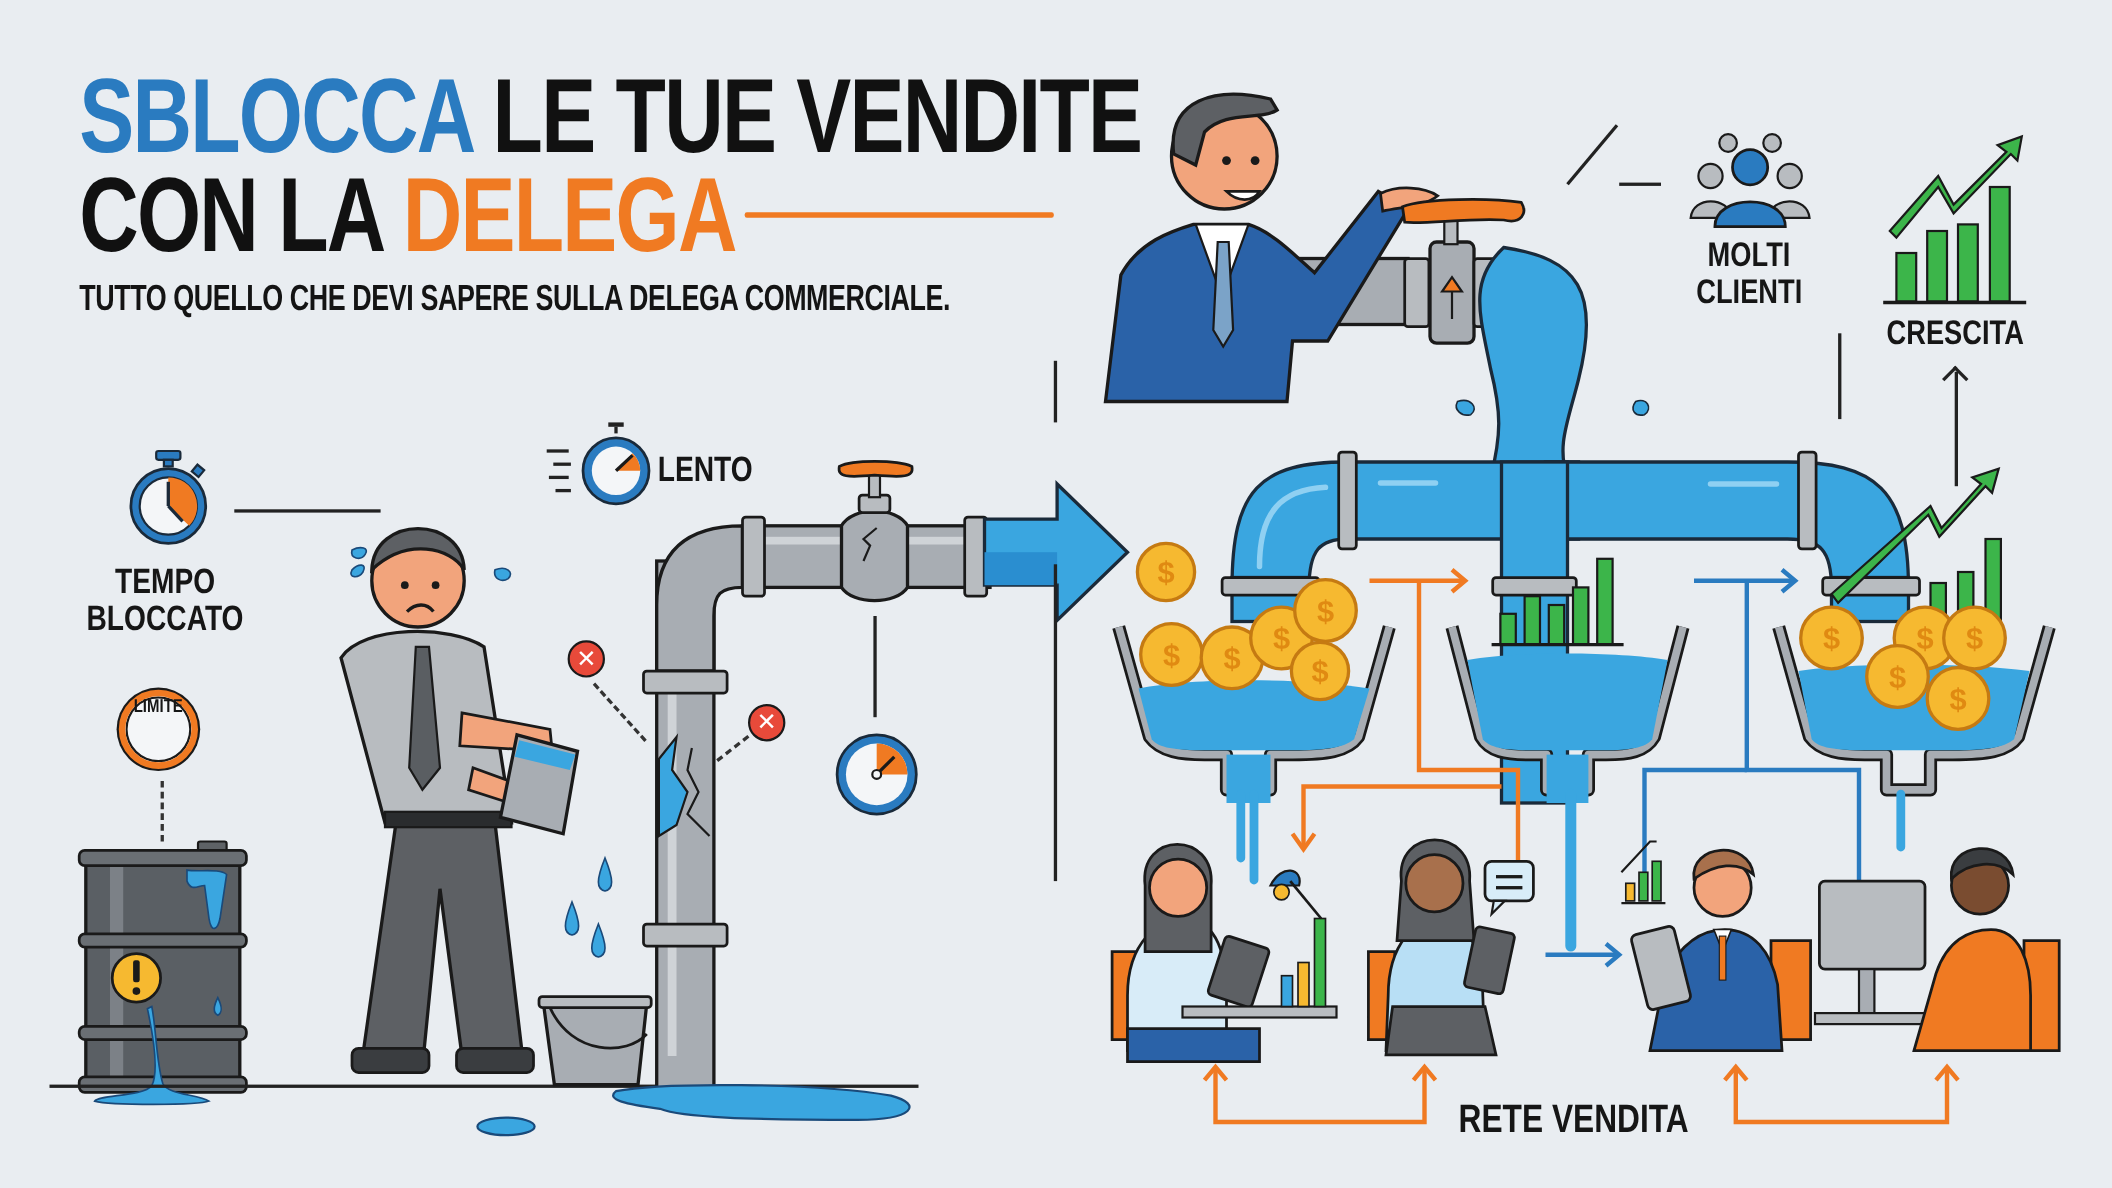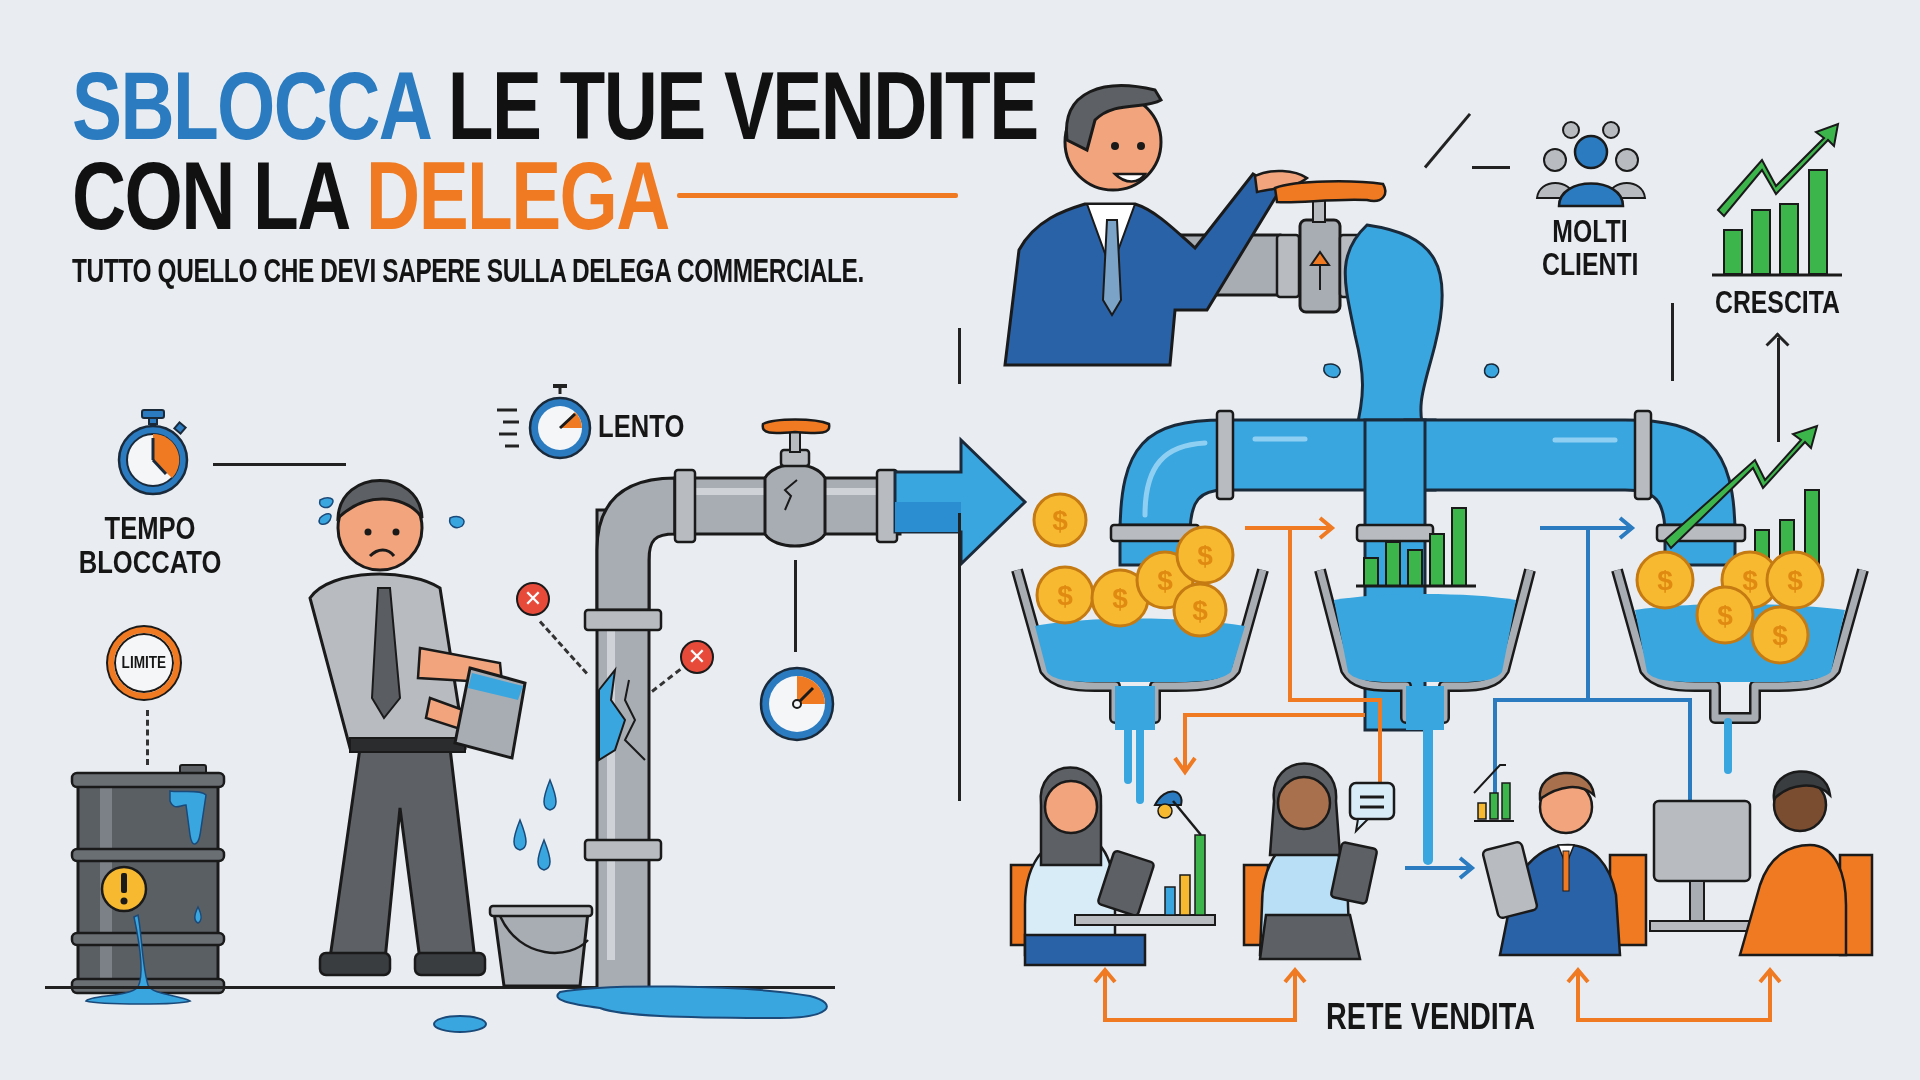--- a/index.html
+++ b/index.html
@@ -38,21 +38,21 @@
   <path d="M41 52 L41 26 A26 26 0 0 1 60 70 Z" fill="#f07a22"></path>
   <line x1="41" y1="52" x2="41" y2="30" stroke="#1a2a3a" stroke-width="3"></line>
   <line x1="41" y1="52" x2="54" y2="66" stroke="#1a2a3a" stroke-width="3"></line>
 </svg>
 <div class="abs" style="left:213px;top:463px;width:133px;height:3px;background:#222;"></div>
 <div class="abs label" style="left:60px;top:512px;width:180px;font-size:32px;">
   <div>TEMPO</div>
   <div>BLOCCATO</div>
 </div>
 
-<div class="abs" style="left:108px;top:627px;width:72px;height:72px;border:6px solid #f07a22;border-radius:50%;box-sizing:border-box;background:#f4f6f8;box-shadow:inset 0 0 0 2px #1a1a1a, 0 0 0 2px #1a1a1a;display:flex;align-items:center;justify-content:center;">
+<div class="abs" style="left:108px;top:627px;width:72px;height:72px;border:6px solid #f07a22;border-radius:50%;box-sizing:border-box;background:#f4f6f8;box-shadow:inset 0 0 0 2px #1a1a1a, 0 0 0 2px #1a1a1a;display:flex;justify-content:center;">
   <span class="label" style="font-size:17px;">LIMITE</span>
 </div>
 <div class="abs" style="left:146px;top:710px;width:0;height:55px;border-left:3px dashed #333;"></div>
 
 <svg style="left:70px;top:765px;width:160px;height:240px;" viewBox="0 0 160 240">
   <rect x="110" y="0" width="26" height="12" rx="2" fill="#5e6266" stroke="#1a1a1a" stroke-width="2"></rect>
   <rect x="8" y="10" width="140" height="215" rx="6" fill="#5a5f64" stroke="#1a1a1a" stroke-width="3"></rect>
   <rect x="30" y="20" width="12" height="200" fill="#7c8187"></rect>
   <rect x="2" y="8" width="152" height="14" rx="5" fill="#6a6f74" stroke="#1a1a1a" stroke-width="2.5"></rect>
   <rect x="2" y="84" width="152" height="12" rx="5" fill="#6a6f74" stroke="#1a1a1a" stroke-width="2.5"></rect>

